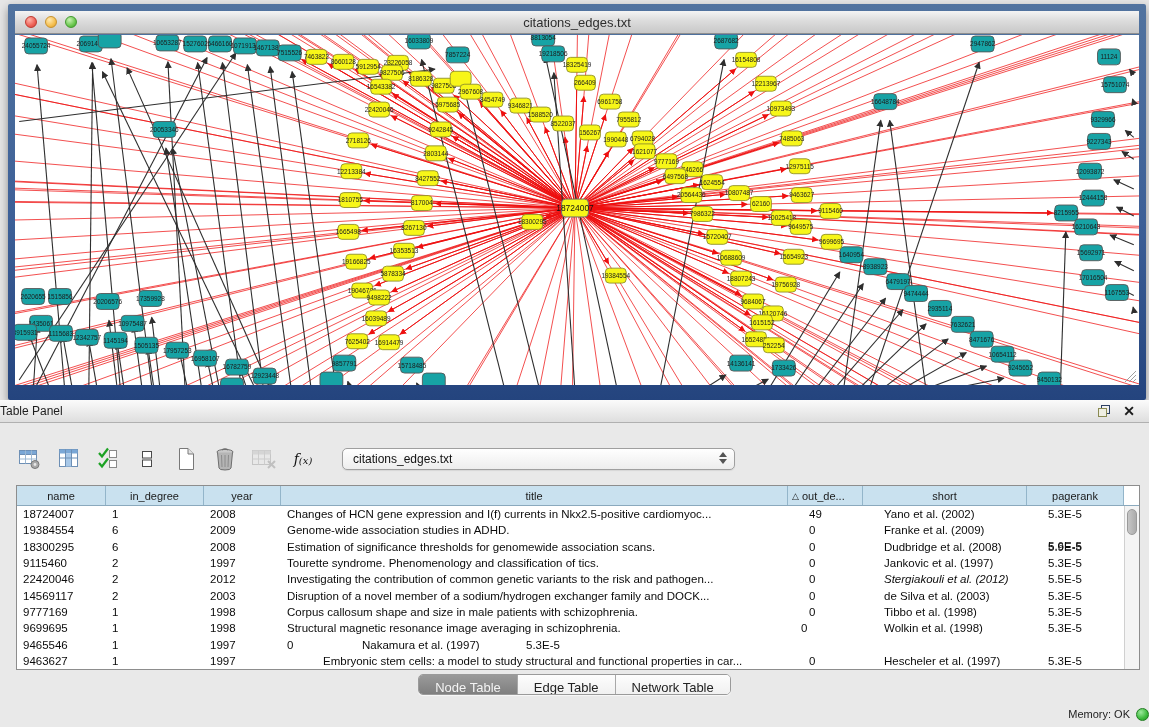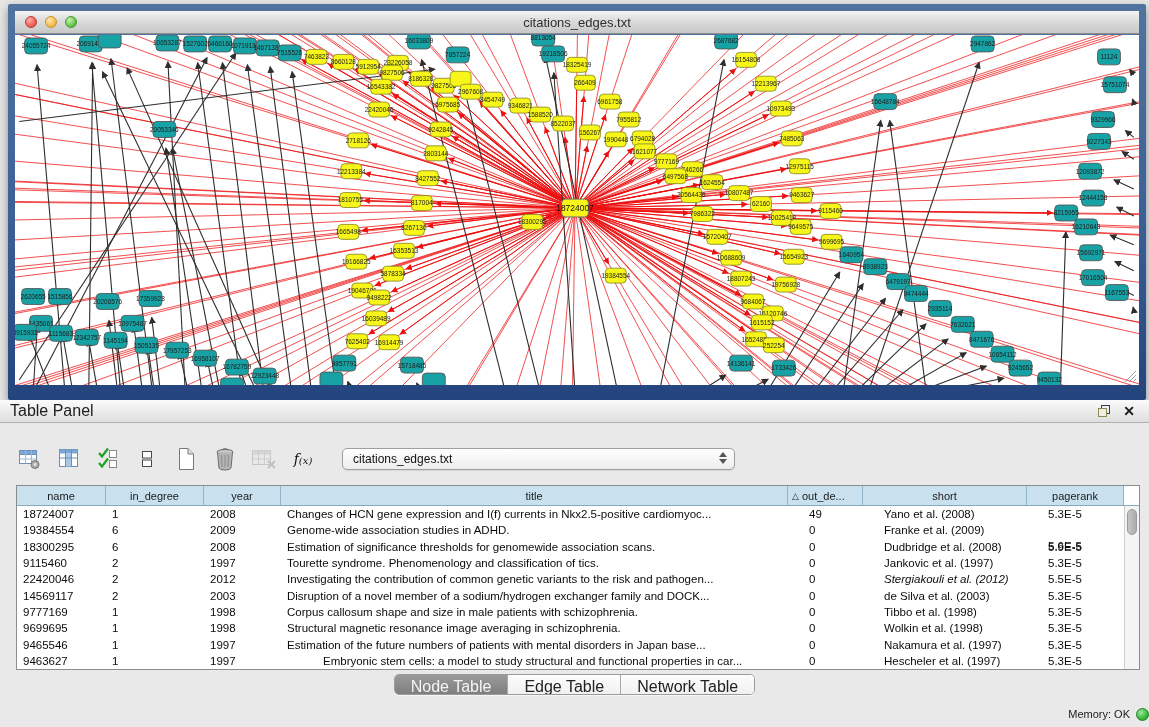--- a/index.html
+++ b/index.html
@@ -21,21 +21,21 @@
   .win-title { position:absolute; left:0; right:0; text-align:center; font-size:13px; color:#2e2e2e; }
   .canvas { position:absolute; left:7px; top:31px; width:1124px; height:350px; background:#ffffff; overflow:hidden; }
   .canvas svg { display:block; }
   .grip { position:absolute; right:2px; bottom:2px; }
 
   
   .table-panel { position:absolute; left:0; top:400px; width:1149px; height:327px; background:#e9e9e9; }
   .panel-header { position:absolute; left:0; top:0; width:100%; height:23px;
     background:linear-gradient(180deg,#fbfbfb,#dedede); border-bottom:1px solid #b0b0b0;
     display:flex; align-items:center; }
-  .panel-title { font-size:16px; color:#1d1d1d; padding-left:10px; }
+  .panel-title { font-size:12px; color:#1d1d1d; }
   .panel-header-icons { position:absolute; right:14px; top:3px; display:flex; gap:12px; align-items:center; }
   .close-x { font-size:14px; font-weight:bold; color:#1a1a1a; cursor:default; line-height:16px; }
 
   .toolbar { position:absolute; left:16px; top:42px; height:34px; display:flex; align-items:center; gap:11px; }
   .tool-btn { width:28px; height:28px; display:flex; align-items:center; justify-content:center; }
   .fx { font-family:"DejaVu Serif", serif; font-style:italic; font-size:14px; color:#111; }
   .fx small { font-size:10px; }
   .combo { margin-left:14px; width:393px; height:22px; border:1px solid #9f9f9f; border-radius:5px;
     background:linear-gradient(180deg,#ffffff,#ededed); display:flex; align-items:center; position:relative;
     box-shadow:0 1px 1px rgba(0,0,0,.08); }
@@ -55,21 +55,21 @@
   .tbody { position:relative; }
   .tr { display:flex; height:16.3px; align-items:center; }
   .td { font-size:11.5px; color:#0b0b0b; white-space:nowrap; overflow:hidden; padding-left:6px; }
   .vscroll { position:absolute; right:0; top:20px; width:15px; height:163px; background:#f4f4f4; border-left:1px solid #d0d0d0; }
   .vthumb { position:absolute; left:2px; top:3px; width:10px; height:26px; border-radius:5px;
     background:linear-gradient(90deg,#c6c6c6,#ababab); border:1px solid #9a9a9a; }
 
   .tabbar { position:absolute; left:0; right:0; top:274px; display:flex; justify-content:center; }
   .seg { display:flex; border:1px solid #9a9a9a; border-radius:5px; overflow:hidden; height:21px;
     background:#f6f6f6; box-shadow:0 1px 1px rgba(255,255,255,.7); }
-  .seg-btn { font-size:16px; color:#222; padding:12px 16px; display:flex; align-items:center;
+  .seg-btn { font-size:13px; color:#222; padding:12px 16px; display:flex; align-items:center;
     border-right:1px solid #a8a8a8; background:linear-gradient(180deg,#fdfdfd,#ededed); }
   .seg-btn:last-child { border-right:none; }
   .seg-btn.active { background:linear-gradient(180deg,#9a9a9a,#787878); color:#f4f4f4; }
 
   .statusbar { position:absolute; left:0; bottom:0; width:100%; height:26px; display:flex;
     align-items:center; justify-content:flex-end; gap:6px; }
   .mem-label { font-size:11px; color:#222; }
   .mem-dot { width:13px; height:13px; border-radius:50%;
     background:radial-gradient(circle at 35% 30%,#9ce89c,#3cb93c 60%,#259225); border:1px solid #1f7d1f; }
 </style>
@@ -658,21 +658,21 @@
         <div class="th" style="width: 97px; flex: 0 0 97px;">pagerank</div>
         <div class="th gutter" style="width: 15px; flex: 0 0 15px;"></div>
       </div>
     <div class="tbody">
         <div class="tr">
           <div class="td" style="width: 89px; flex: 0 0 89px;">18724007</div>
           <div class="td" style="width: 98px; flex: 0 0 98px;">1</div>
           <div class="td" style="width: 77px; flex: 0 0 77px;">2008</div>
           <div class="td" style="flex: 1 1 0%;">Changes of HCN gene expression and I(f) currents in Nkx2.5-positive cardiomyoc...</div>
           <div class="td" style="width: 75px; flex: 0 0 75px;">49</div>
-          <div class="td" style="width: 164px; flex: 0 0 164px;">Yano et al. (2008)</div>
+          <div class="td" style="width: 164px; flex: 0 0 164px;">Yano et al. (2002)</div>
           <div class="td" style="width: 97px; flex: 0 0 97px;">5.3E-5</div>
         </div>
         <div class="tr">
           <div class="td" style="width: 89px; flex: 0 0 89px;">19384554</div>
           <div class="td" style="width: 98px; flex: 0 0 98px;">6</div>
           <div class="td" style="width: 77px; flex: 0 0 77px;">2009</div>
           <div class="td" style="flex: 1 1 0%;">Genome-wide association studies in ADHD.</div>
           <div class="td" style="width: 75px; flex: 0 0 75px;">0</div>
           <div class="td" style="width: 164px; flex: 0 0 164px;">Franke et al. (2009)</div>
           <div class="td" style="width: 97px; flex: 0 0 97px; margin-top: 32px;">5.6E-5</div>
@@ -721,28 +721,27 @@
           <div class="td" style="width: 75px; flex: 0 0 75px;">0</div>
           <div class="td" style="width: 164px; flex: 0 0 164px;">Tibbo et al. (1998)</div>
           <div class="td" style="width: 97px; flex: 0 0 97px;">5.3E-5</div>
         </div>
         <div class="tr">
           <div class="td" style="width: 89px; flex: 0 0 89px;">9699695</div>
           <div class="td" style="width: 98px; flex: 0 0 98px;">1</div>
           <div class="td" style="width: 77px; flex: 0 0 77px;">1998</div>
           <div class="td" style="flex: 1 1 0%;">Structural magnetic resonance image averaging in schizophrenia.</div>
           <div class="td" style="width: 75px; flex: 0 0 75px;">0</div>
-          <div class="td" style="width: 164px; flex: 0 0 164px;">Wolkin et al. (1998)</div>
+          <div class="td" style="width: 164px; flex: 0 0 164px; margin-left: 8px;">Wolkin et al. (1998)</div>
           <div class="td" style="width: 97px; flex: 0 0 97px;">5.3E-5</div>
         </div>
         <div class="tr">
           <div class="td" style="width: 89px; flex: 0 0 89px;">9465546</div>
           <div class="td" style="width: 98px; flex: 0 0 98px;">1</div>
           <div class="td" style="width: 77px; flex: 0 0 77px;">1997</div>
-          <div class="td" style="flex: 1 1 0%;">Estimation of the future numbers of patients with mental disorders in Japan base...</div>
           <div class="td" style="width: 75px; flex: 0 0 75px;">0</div>
           <div class="td" style="width: 164px; flex: 0 0 164px;">Nakamura et al. (1997)</div>
           <div class="td" style="width: 97px; flex: 0 0 97px;">5.3E-5</div>
         </div>
         <div class="tr">
           <div class="td" style="width: 89px; flex: 0 0 89px;">9463627</div>
           <div class="td" style="width: 98px; flex: 0 0 98px;">1</div>
           <div class="td" style="width: 77px; flex: 0 0 77px;">1997</div>
           <div class="td" style="flex: 1 1 0%; margin-left: 36px;">Embryonic stem cells: a model to study structural and functional properties in car...</div>
           <div class="td" style="width: 75px; flex: 0 0 75px;">0</div>

